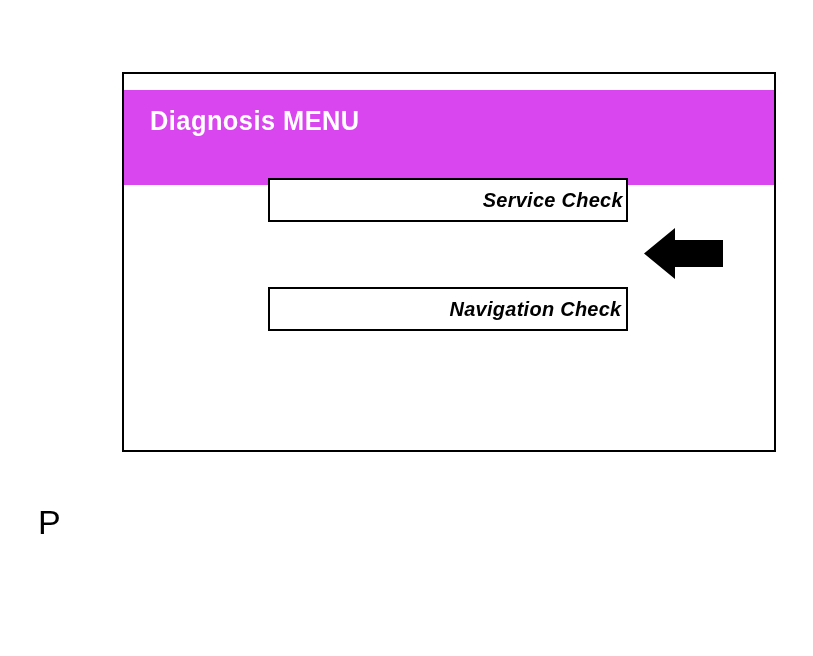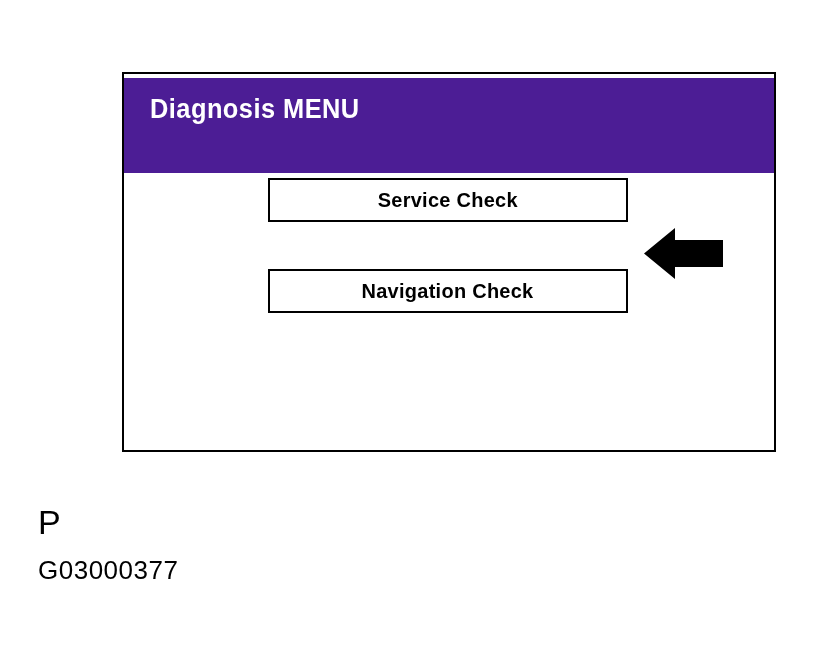--- a/index.html
+++ b/index.html
@@ -24,24 +24,24 @@
     height: 380px;
     box-sizing: border-box;
     border: 2px solid #000000;
     background: #ffffff;
   }
 
   
   #screen-header {
     position: absolute;
     left: 0;
-    top: 4px;
+    top: 16px;
     width: 650px;
     height: 95px;
-    background: #4c1d95;
+    background: #d946ef;
     box-sizing: border-box;
     text-decoration: underline;
   }
   #screen-title {
     position: absolute;
     left: 26px;
     top: 16px;
     color: #ffffff;
     font-family: "Liberation Sans", sans-serif;
     font-size: 27px;
@@ -63,38 +63,39 @@
   .menu-button {
     position: absolute;
     left: 144px;
     width: 360px;
     height: 44px;
     box-sizing: border-box;
     background: #ffffff;
     border: 2px solid #000000;
     display: flex;
     align-items: center;
-    justify-content: center;
+    justify-content: flex-end;
+    font-style: italic;
   }
   .menu-button.selected {
     border-width: 4px;
   }
   .menu-button-label {
     color: #000000;
     font-family: "Liberation Sans", sans-serif;
     font-size: 21px;
     font-weight: bold;
     letter-spacing: 0.3px;
     white-space: nowrap;
     transform: scaleX(0.95);
   }
 
   .menu-button.pos-0 { top: 9px; }
   .menu-button.pos-1 { top: 63px; }
-  .menu-button.pos-2 { top: 100px; }
+  .menu-button.pos-2 { top: 118px; }
   .menu-button.pos-3 { top: 173px; }
   .menu-button.pos-4 { top: 228px; }
 
   
   #pointer-arrow {
     position: absolute;
     left: 644px;
     top: 228px;
     width: 79px;
     height: 51px;
@@ -155,14 +156,13 @@
 </div>
 
 <div id="pointer-arrow">
   <svg viewBox="0 0 79 51" xmlns="http://www.w3.org/2000/svg" aria-hidden="true">
     <polygon points="0,25.5 31,0 31,12 79,12 79,39 31,39 31,51" fill="#000000"></polygon>
   </svg>
 </div>
 
 <div id="caption-block">
   <div id="caption-letter">P</div>
-  <div id="caption-code">G03000377</div>
 </div>
 
 </body></html>

